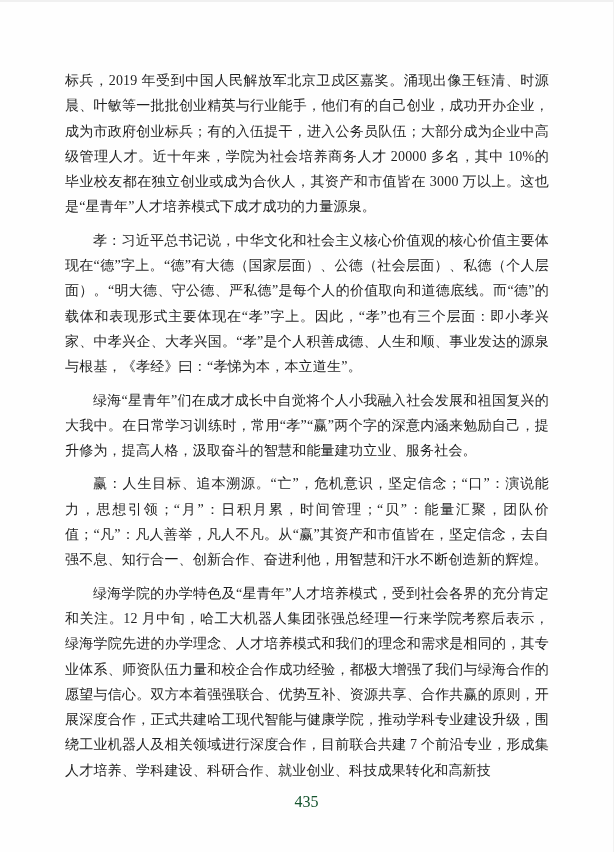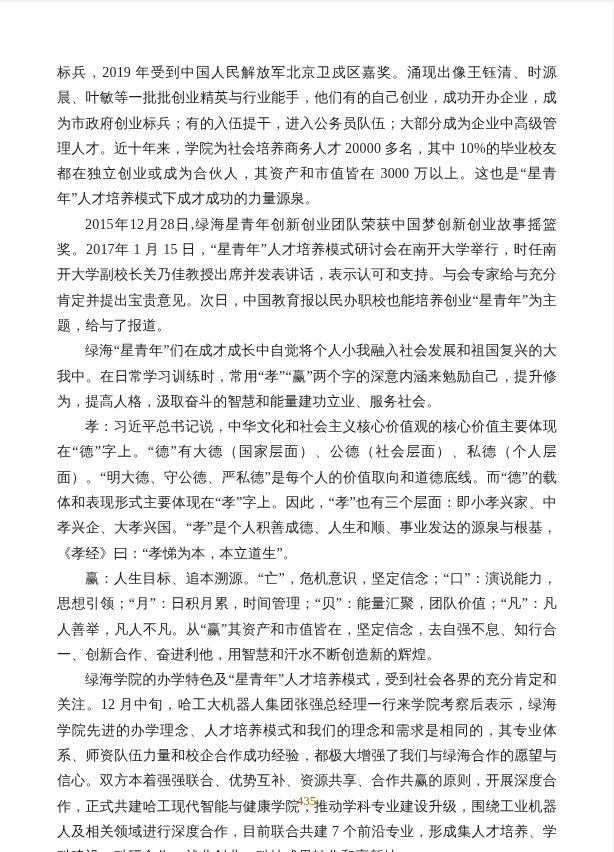--- a/index.html
+++ b/index.html
@@ -23,43 +23,42 @@
     position: absolute;
     left: 57px;
     top: 58px;
     width: 500px;
     font-size: 14px;
     line-height: 25.3px;
     text-align: justify;
     letter-spacing: 0.2px;
   }
   .content p {
-    margin: 0;
+    margin: 8px;
     padding: 0;
     text-indent: 2em;
   }
   .content p.continuation {
     text-indent: 0;
   }
   .page-number {
     position: absolute;
     top: 791px;
     left: 0;
     width: 100%;
     text-align: center;
-    font-size: 13px;
-    color: #a16207;
+    font-size: 16px;
+    color: #14532d;
   }
 </style>
 </head>
 <body>
 
 <div class="page">
   <div class="content">
     <p class="continuation">标兵，2019 年受到中国人民解放军北京卫戍区嘉奖。涌现出像王钰清、时源晨、叶敏等一批批创业精英与行业能手，他们有的自己创业，成功开办企业，成为市政府创业标兵；有的入伍提干，进入公务员队伍；大部分成为企业中高级管理人才。近十年来，学院为社会培养商务人才 20000 多名，其中 10%的毕业校友都在独立创业或成为合伙人，其资产和市值皆在 3000 万以上。这也是“星青年”人才培养模式下成才成功的力量源泉。</p>
-    <p>2015年12月28日,绿海星青年创新创业团队荣获中国梦创新创业故事摇篮奖。2017年 1 月 15 日，“星青年”人才培养模式研讨会在南开大学举行，时任南开大学副校长关乃佳教授出席并发表讲话，表示认可和支持。与会专家给与充分肯定并提出宝贵意见。次日，中国教育报以民办职校也能培养创业“星青年”为主题，给与了报道。</p>
+    <p>孝：习近平总书记说，中华文化和社会主义核心价值观的核心价值主要体现在“德”字上。“德”有大德（国家层面）、公德（社会层面）、私德（个人层面）。“明大德、守公德、严私德”是每个人的价值取向和道德底线。而“德”的载体和表现形式主要体现在“孝”字上。因此，“孝”也有三个层面：即小孝兴家、中孝兴企、大孝兴国。“孝”是个人积善成德、人生和顺、事业发达的源泉与根基，《孝经》曰：“孝悌为本，本立道生”。</p>
     <p>绿海“星青年”们在成才成长中自觉将个人小我融入社会发展和祖国复兴的大我中。在日常学习训练时，常用“孝”“赢”两个字的深意内涵来勉励自己，提升修为，提高人格，汲取奋斗的智慧和能量建功立业、服务社会。</p>
-    <p>孝：习近平总书记说，中华文化和社会主义核心价值观的核心价值主要体现在“德”字上。“德”有大德（国家层面）、公德（社会层面）、私德（个人层面）。“明大德、守公德、严私德”是每个人的价值取向和道德底线。而“德”的载体和表现形式主要体现在“孝”字上。因此，“孝”也有三个层面：即小孝兴家、中孝兴企、大孝兴国。“孝”是个人积善成德、人生和顺、事业发达的源泉与根基，《孝经》曰：“孝悌为本，本立道生”。</p>
     <p>赢：人生目标、追本溯源。“亡”，危机意识，坚定信念；“口”：演说能力，思想引领；“月”：日积月累，时间管理；“贝”：能量汇聚，团队价值；“凡”：凡人善举，凡人不凡。从“赢”其资产和市值皆在，坚定信念，去自强不息、知行合一、创新合作、奋进利他，用智慧和汗水不断创造新的辉煌。</p>
     <p>绿海学院的办学特色及“星青年”人才培养模式，受到社会各界的充分肯定和关注。12 月中旬，哈工大机器人集团张强总经理一行来学院考察后表示，绿海学院先进的办学理念、人才培养模式和我们的理念和需求是相同的，其专业体系、师资队伍力量和校企合作成功经验，都极大增强了我们与绿海合作的愿望与信心。双方本着强强联合、优势互补、资源共享、合作共赢的原则，开展深度合作，正式共建哈工现代智能与健康学院，推动学科专业建设升级，围绕工业机器人及相关领域进行深度合作，目前联合共建 7 个前沿专业，形成集人才培养、学科建设、科研合作、就业创业、科技成果转化和高新技</p>
   </div>
   <div class="page-number">435</div>
 </div>
 
 </body></html>

